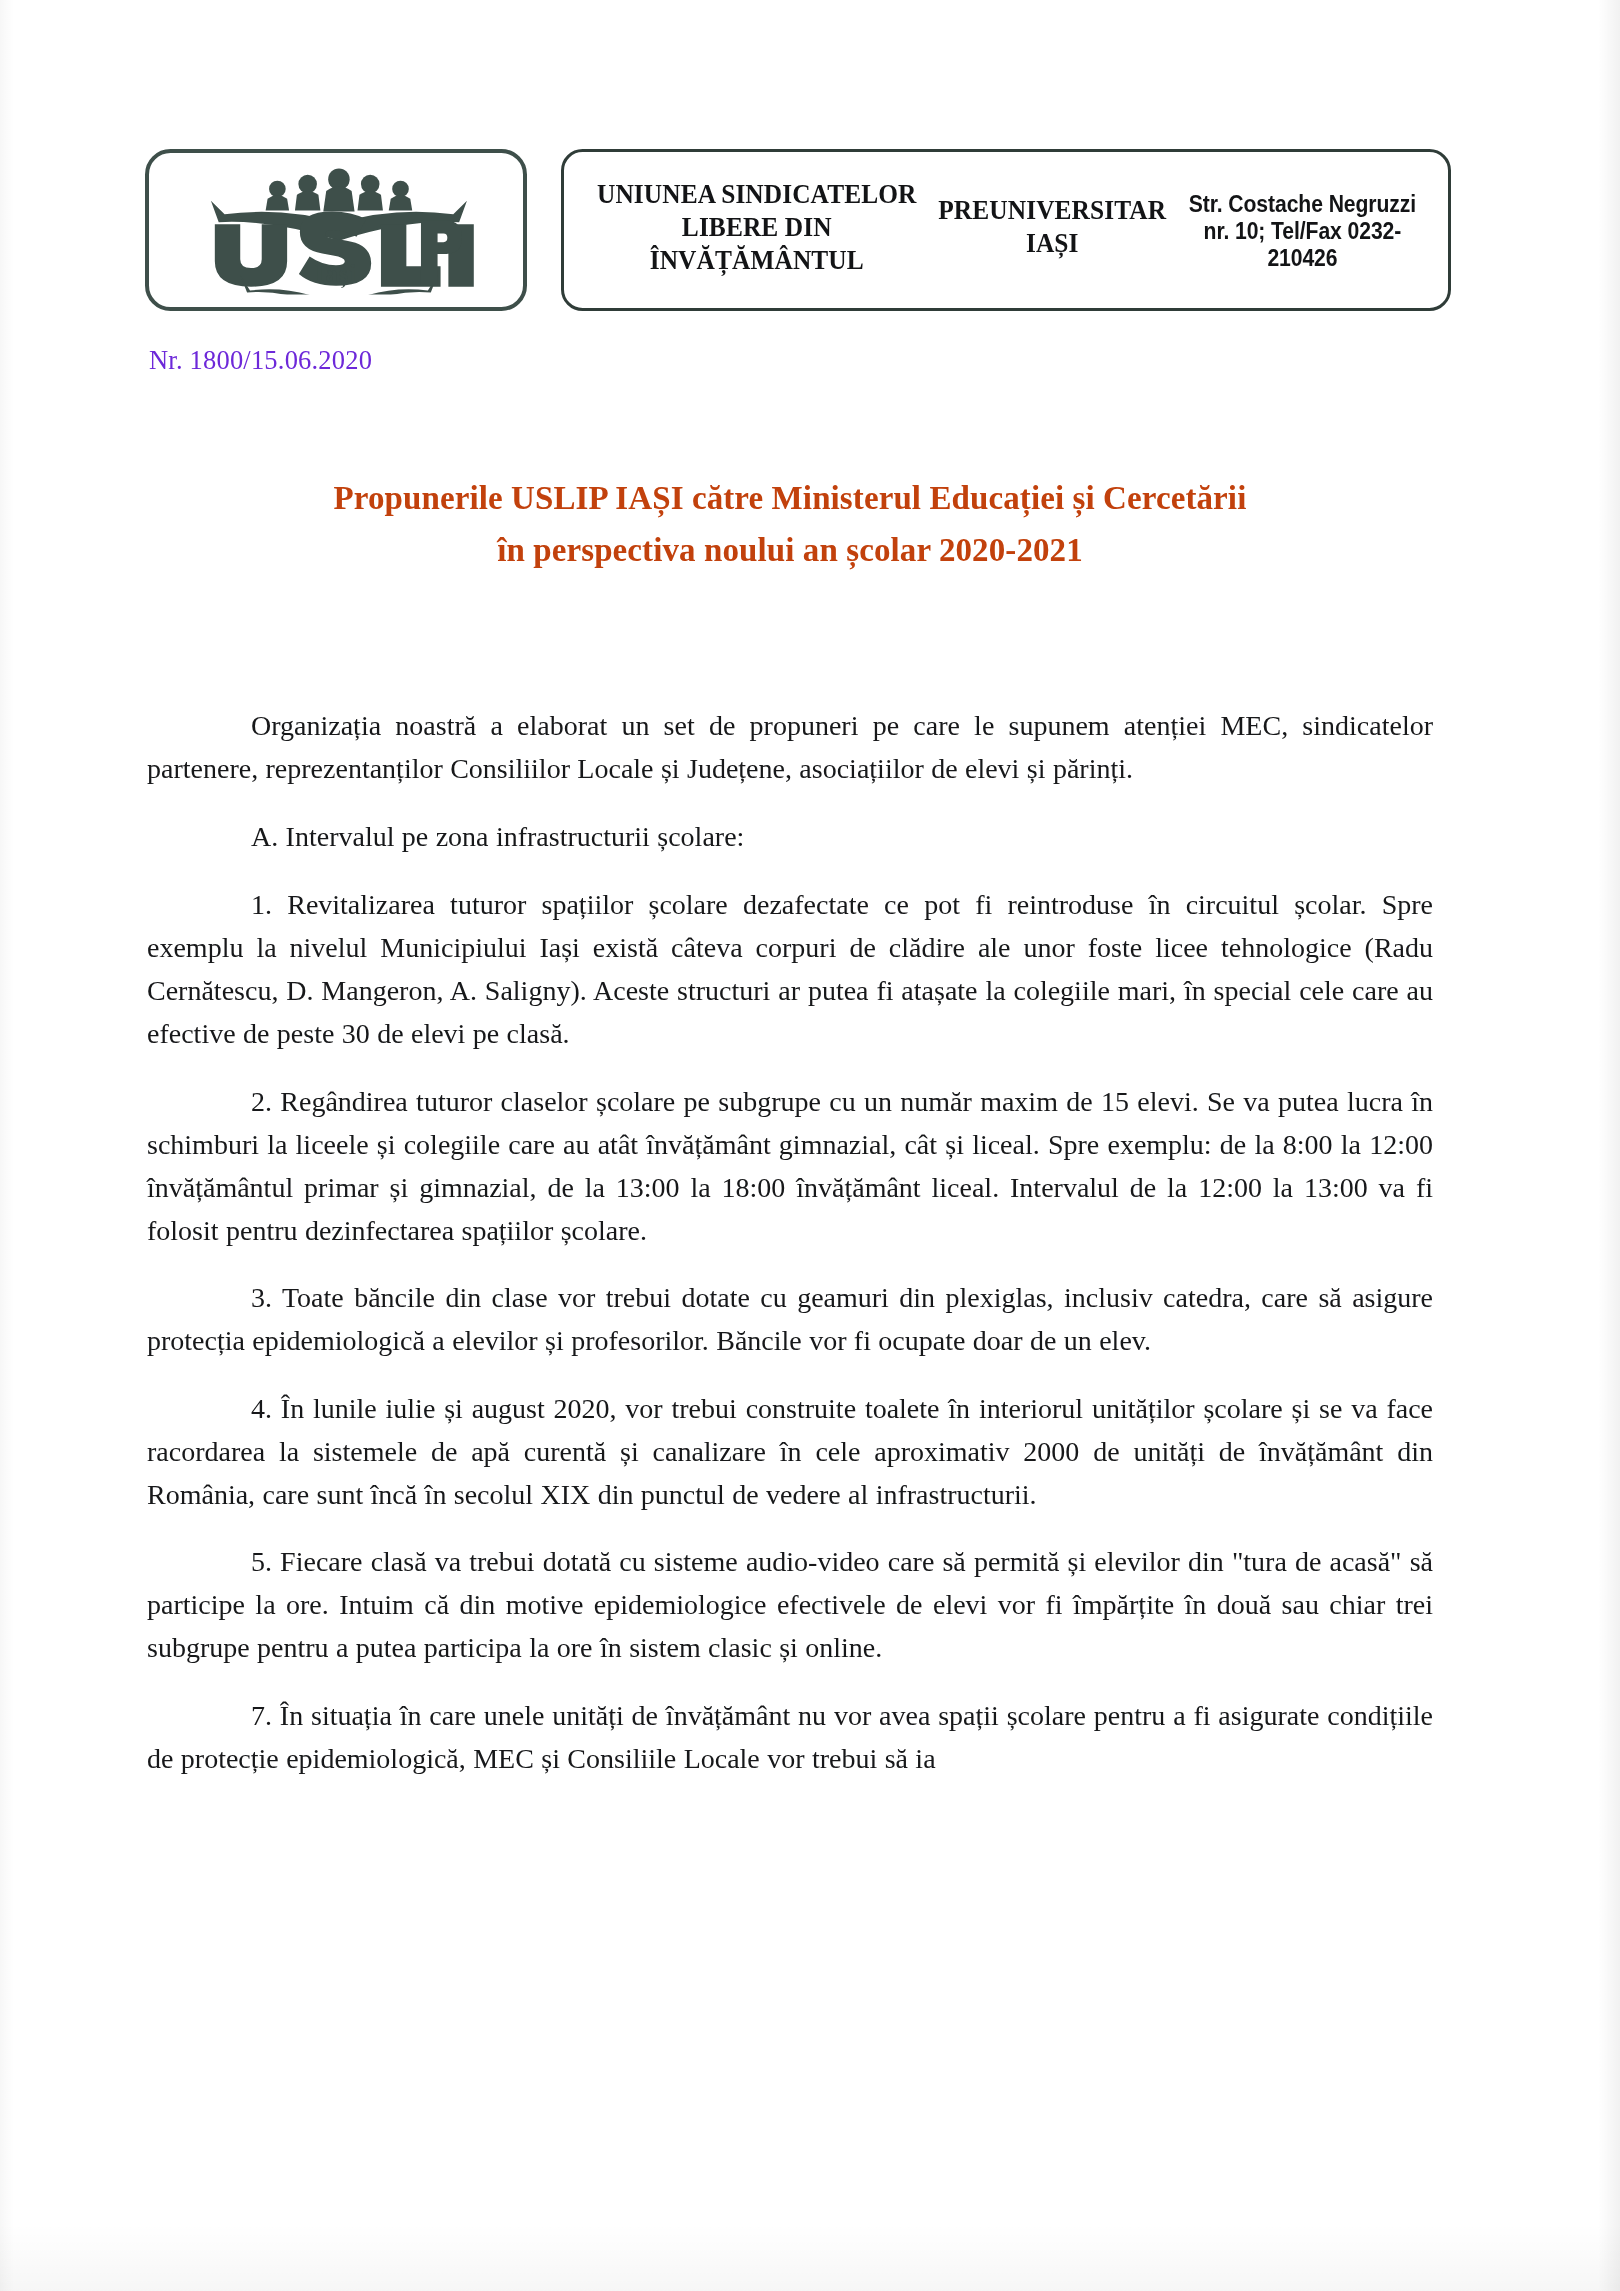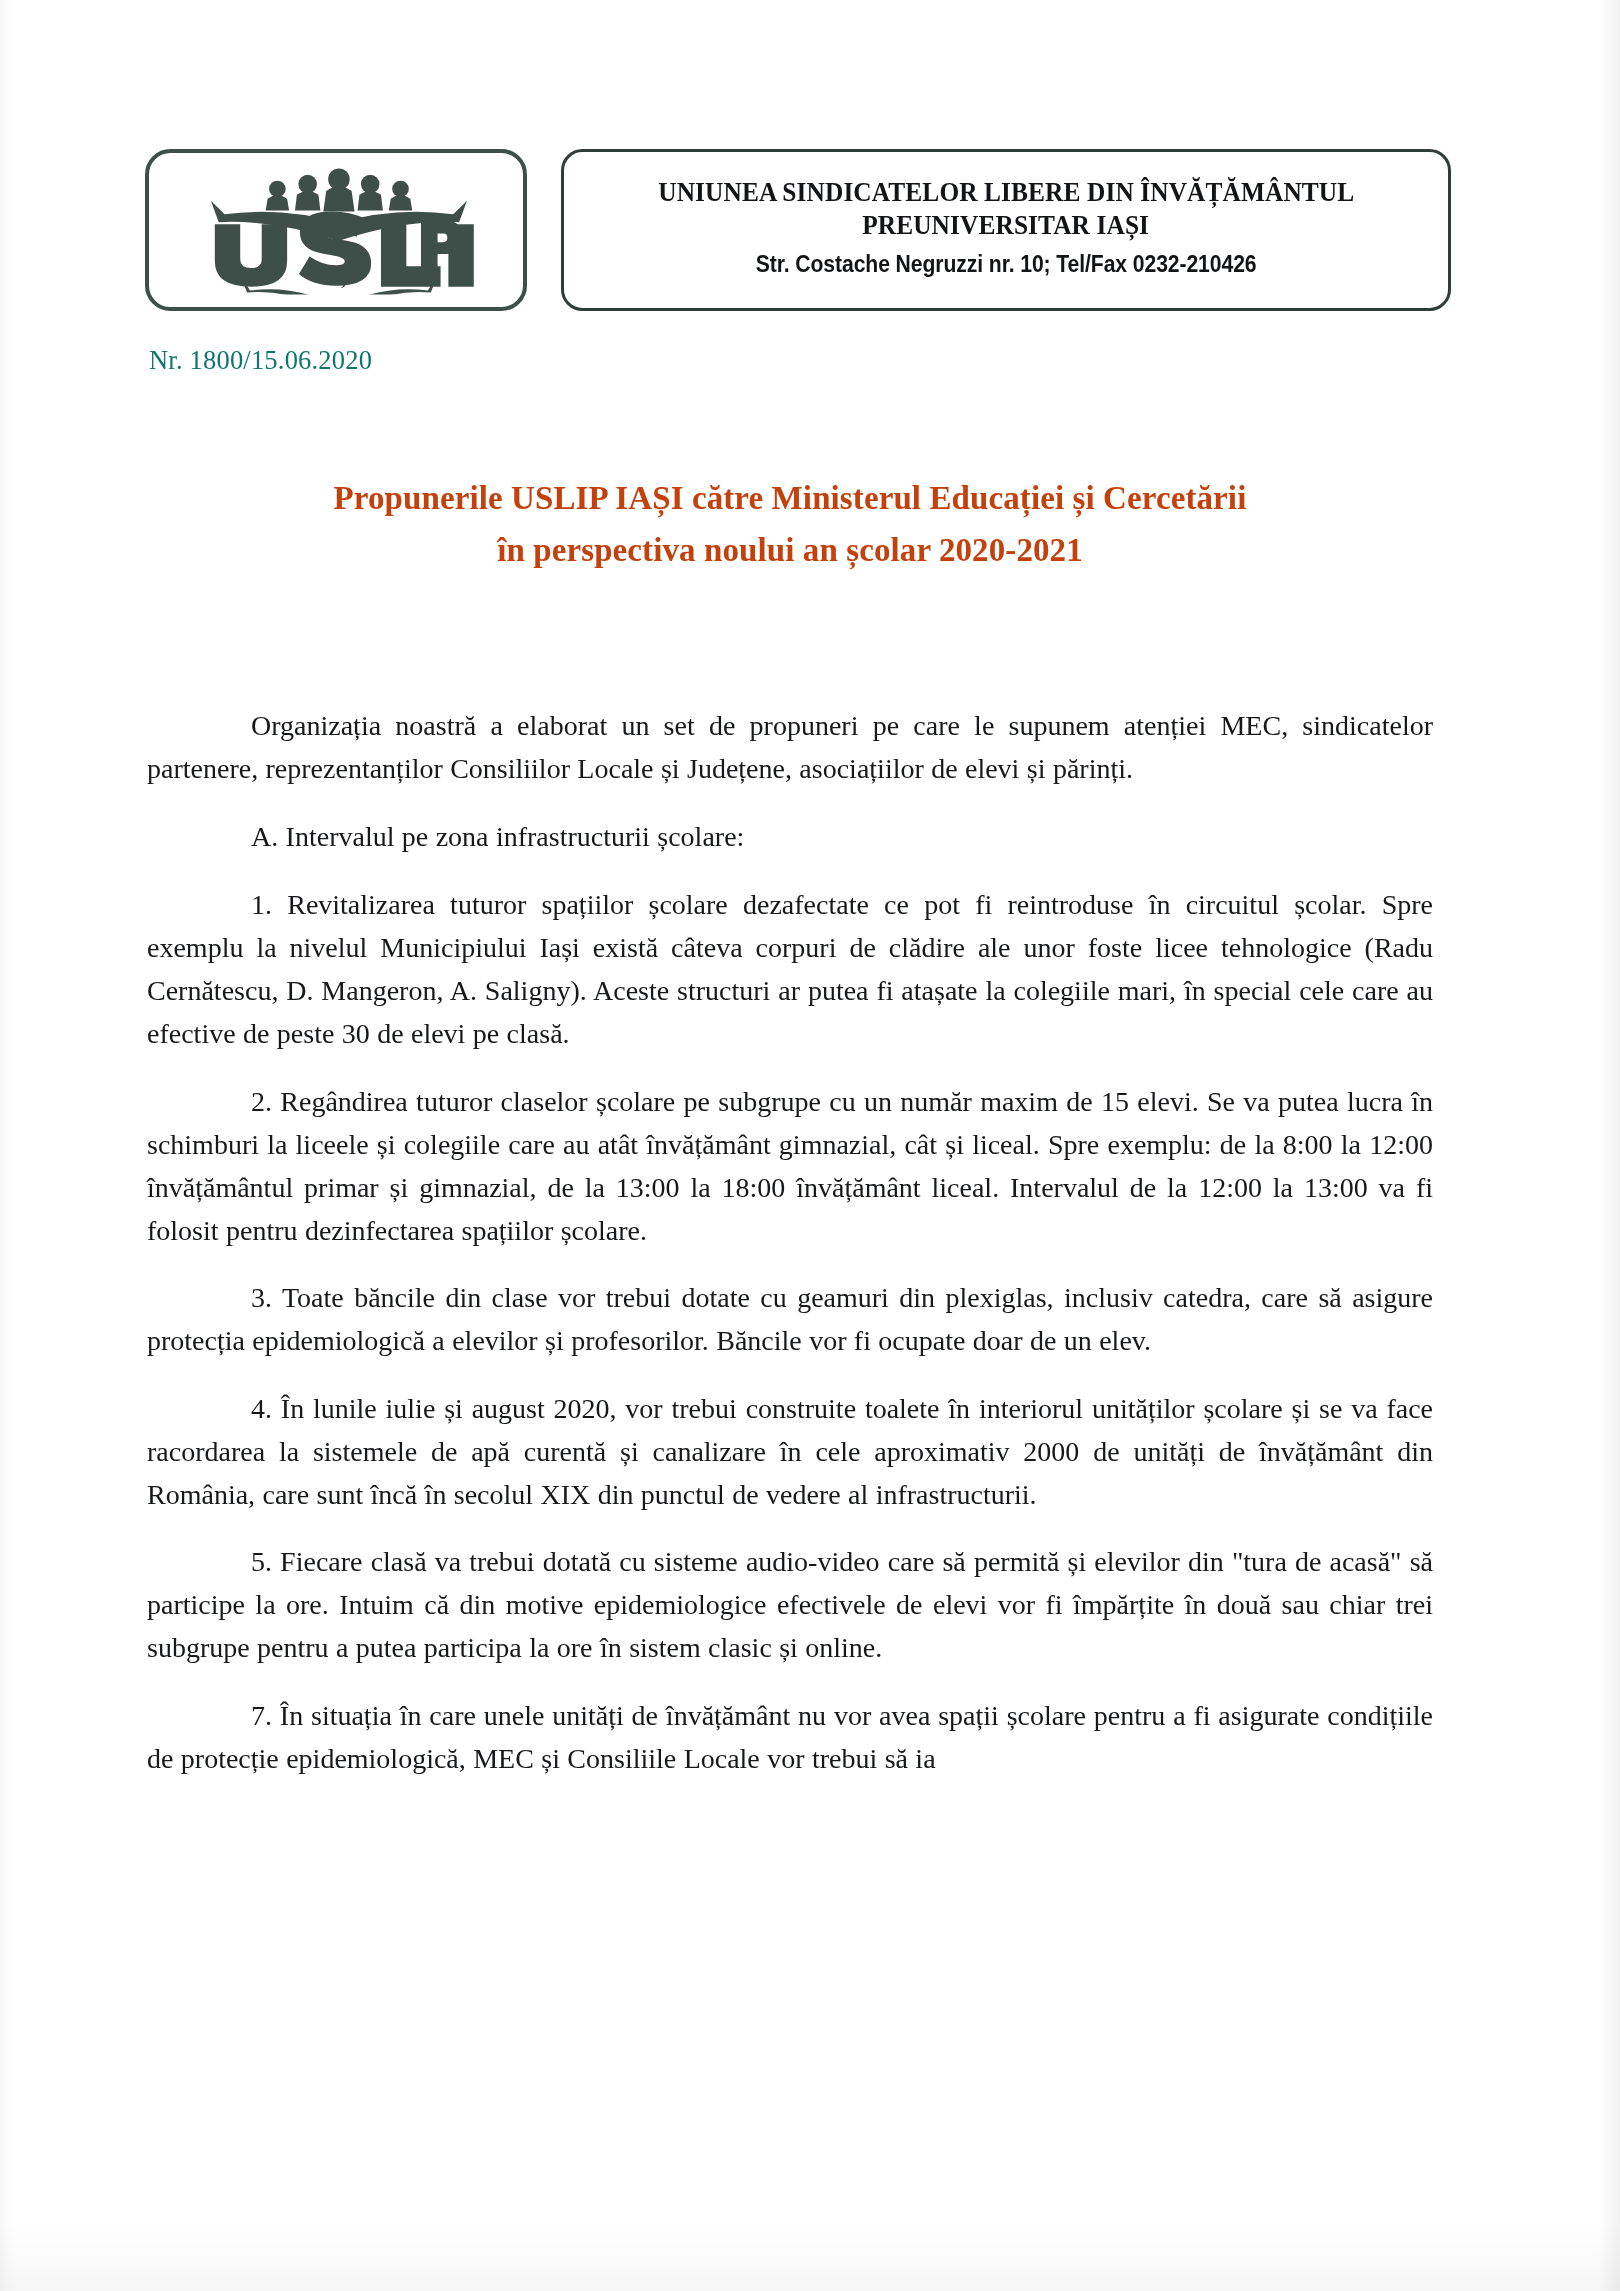--- a/index.html
+++ b/index.html
@@ -89,21 +89,21 @@
     position: absolute;
     left: 561px;
     top: 0;
     width: 890px;
     height: 162px;
     border: 3.9px solid #2f3c38;
     border-radius: 21.6px;
     box-sizing: border-box;
     background: #fff;
     display: flex;
-    flex-direction: column;
+    flex-direction: row;
     align-items: center;
     justify-content: center;
     padding: 3.9px 17.6px 9.8px 17.6px;
   }
 
   .org-line {
     font-family: "Liberation Serif", "DejaVu Serif", serif;
     font-weight: bold;
     font-size: 27px;
     letter-spacing: 0.1px;
@@ -123,21 +123,21 @@
     color: #131416;
     transform: scaleX(0.92);
   }
 
   
   .doc-number {
     position: absolute;
     left: 149px;
     top: 345px;
     font-size: 26.5px;
-    color: #0f766e;
+    color: #6d28d9;
     letter-spacing: 0.2px;
   }
 
   
   .doc-title {
     position: absolute;
     left: 147px;
     top: 482px;
     width: 1286px;
     text-align: center;

